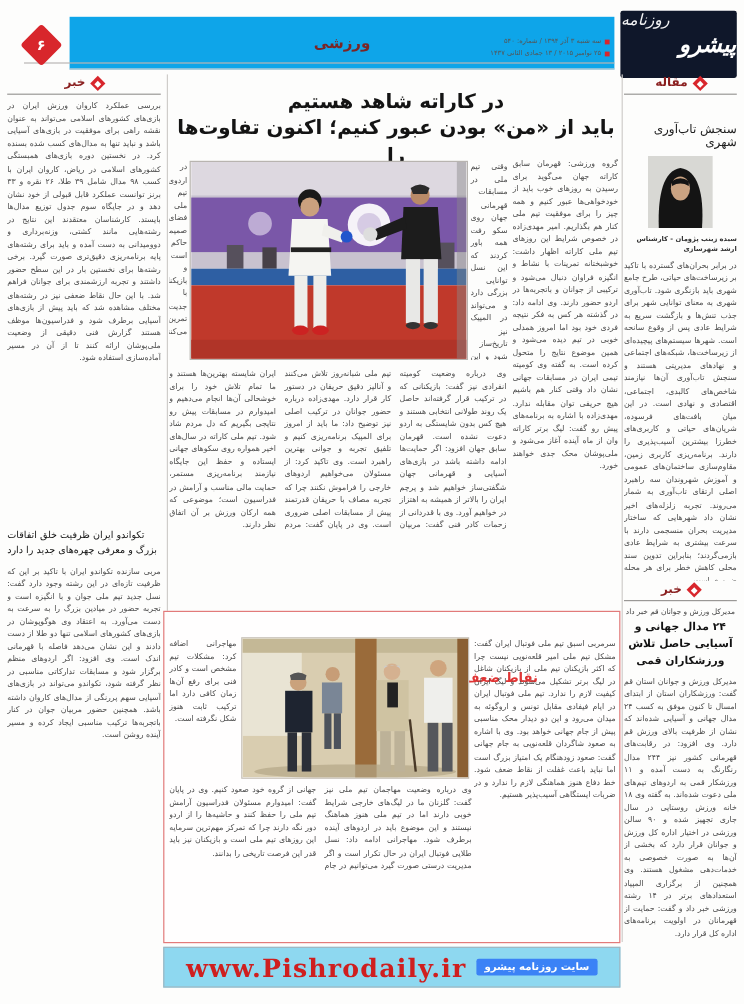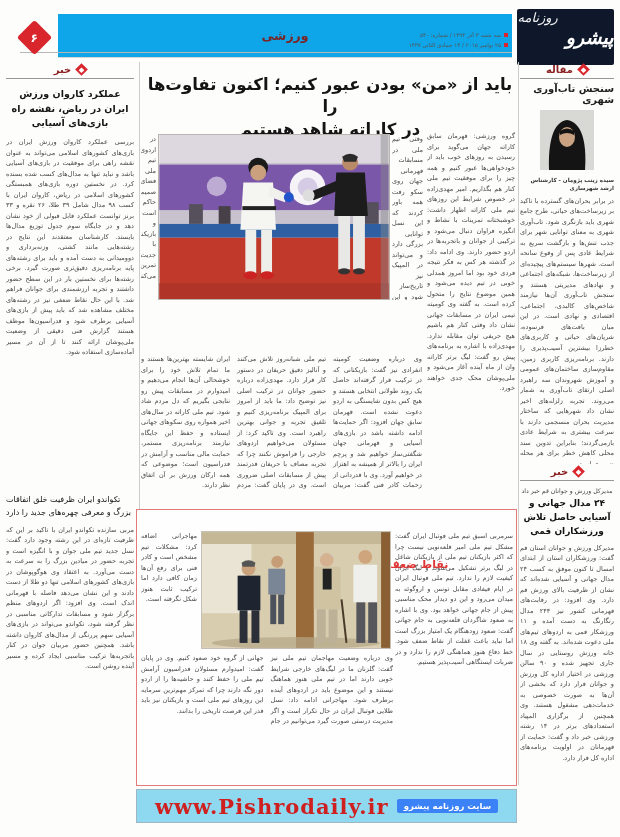--- a/index.html
+++ b/index.html
@@ -35,37 +35,37 @@
   
   .col-left  { position:absolute; top:62px; left:6px;  width:128px; height:770px; display:flex; flex-direction:column; }
   .col-right { position:absolute; top:62px; right:6px; width:94px;  height:770px; display:flex; flex-direction:column; }
   .v-divider { position:absolute; top:62px; width:1px; height:723px; background:#cfcdca; }
 
   .left-headline { font-size:9.5px; font-weight:bold; color:#161616; text-align:center; line-height:1.55; margin:4px 0 6px; }
   .left-body-1 { height:352px; }
   .left-subhead { font-size:8px; font-weight:normal; color:#111; text-align:left; line-height:1.6; margin:5px 0; }
   .left-body-2 { flex:1; }
 
-  .opinion-title { font-size:10px; font-weight:bold; color:#1d1d1d; text-align:right; margin:0 0 4px; }
+  .opinion-title { font-size:10px; font-weight:normal; color:#1d1d1d; text-align:right; margin:20px 0 4px; }
   .portrait-wrap { text-align:center; margin:1px 0 2px; }
   .byline { font-size:5.6px; font-weight:bold; color:#333; line-height:1.5; }
   .opinion-body { height:268px; margin-top:3px; }
   .qom-kicker { font-size:6.2px; color:#444; text-align:center; margin-top:2px; }
   .qom-headline { font-size:9px; font-weight:bold; color:#131313; text-align:center; line-height:1.55; margin:3px 0 4px; }
   .qom-body { flex:1; }
 
   
   .kicker { position:absolute; top:62px; right:106px; left:146px; text-align:center; font-size:8px; font-weight:bold; color:#333; }
   .main-headline { position:absolute; top:74px; right:106px; left:146px; text-align:center; font-size:16.5px;
                    font-weight:bold; color:#141414; line-height:1.35; }
   .main-col-a { position:absolute; top:131px; left:427px; width:88px; height:374px; }
   .strip-right { position:absolute; top:134px; left:392px; width:31px; height:166px; }
   .strip-left  { position:absolute; top:134px; left:141px; width:15px; height:166px; }
   .karate-photo { position:absolute; top:134px; left:158px; width:232px; height:166px; border:1px solid #b8b4b0; }
-  .main-lower { position:absolute; top:306px; left:141px; width:281px; height:199px; column-count:3; column-gap:7px;margin-top:48px; }
+  .main-lower { position:absolute; top:306px; left:141px; width:281px; height:199px; column-count:3; column-gap:7px; }
 
   
   .fb-box { position:absolute; top:509px; left:136px; width:381px; height:277px; border:1px solid #e27a7a; background:#fffefe; }
   .fb-headline { position:absolute; top:3px; left:0; right:0; text-align:center; font-size:11px; font-weight:bold; color:#e03535;margin-top:45px; }
   .fb-photo { position:absolute; top:21px; left:64px; width:190px; height:118px; border:1px solid #c5bfb6; }
   .fb-col-right { position:absolute; top:21px; left:258px; width:118px; height:250px; }
   .fb-strip-left { position:absolute; top:21px; left:4px; width:56px; height:118px; }
   .fb-lower { position:absolute; top:143px; left:4px; width:252px; height:128px; column-count:2; column-gap:7px; }
 
   
@@ -108,29 +108,28 @@
 
   <div class="v-divider" style="left:139px;"></div>
   <div class="v-divider" style="left:518px;"></div>
 
   <div class="col-left">
     <div class="sec-head">
       <span class="diamond-icon"></span>
       <span class="sec-label">خبر</span>
     </div>
     <div class="sec-rule"></div>
-    <div class="left-headline">عملکرد کاروان ورزش ایران در ریاض، نقشه راه بازی‌های آسیایی</div>
     <div class="small left-body-1">بررسی عملکرد کاروان ورزش ایران در بازی‌های کشورهای اسلامی می‌تواند به عنوان نقشه راهی برای موفقیت در بازی‌های آسیایی باشد و نباید تنها به مدال‌های کسب شده بسنده کرد. در نخستین دوره بازی‌های همبستگی کشورهای اسلامی در ریاض، کاروان ایران با کسب ۹۸ مدال شامل ۳۹ طلا، ۲۶ نقره و ۳۳ برنز توانست عملکرد قابل قبولی از خود نشان دهد و در جایگاه سوم جدول توزیع مدال‌ها بایستد. کارشناسان معتقدند این نتایج در رشته‌هایی مانند کشتی، وزنه‌برداری و دوومیدانی به دست آمده و باید برای رشته‌های پایه برنامه‌ریزی دقیق‌تری صورت گیرد. برخی رشته‌ها برای نخستین بار در این سطح حضور داشتند و تجربه ارزشمندی برای جوانان فراهم شد. با این حال نقاط ضعفی نیز در رشته‌های مختلف مشاهده شد که باید پیش از بازی‌های آسیایی برطرف شود و فدراسیون‌ها موظف هستند گزارش فنی دقیقی از وضعیت ملی‌پوشان ارائه کنند تا از آن در مسیر آماده‌سازی استفاده شود.</div>
     <div class="left-subhead">تکواندو ایران ظرفیت خلق اتفاقات بزرگ و معرفی چهره‌های جدید را دارد</div>
     <div class="small left-body-2">مربی سازنده تکواندو ایران با تاکید بر این که ظرفیت تازه‌ای در این رشته وجود دارد گفت: نسل جدید تیم ملی جوان و با انگیزه است و تجربه حضور در میادین بزرگ را به سرعت به دست می‌آورد. به اعتقاد وی هوگوپوشان در بازی‌های کشورهای اسلامی تنها دو طلا از دست دادند و این نشان می‌دهد فاصله با قهرمانی اندک است. وی افزود: اگر اردوهای منظم برگزار شود و مسابقات تدارکاتی مناسبی در نظر گرفته شود، تکواندو می‌تواند در بازی‌های آسیایی سهم پررنگی از مدال‌های کاروان داشته باشد. همچنین حضور مربیان جوان در کنار باتجربه‌ها ترکیب مناسبی ایجاد کرده و مسیر آینده روشن است.</div>
   </div>
 
   <div class="main-headline">
+    <div>در کاراته شاهد هستیم</div>
     <div>باید از «من» بودن عبور کنیم؛ اکنون تفاوت‌ها را</div>
-    <div>در کاراته شاهد هستیم</div>
   </div>
 
   <div class="small main-col-a">گروه ورزشی: قهرمان سابق کاراته جهان می‌گوید برای رسیدن به روزهای خوب باید از خودخواهی‌ها عبور کنیم و همه چیز را برای موفقیت تیم ملی کنار هم بگذاریم. امیر مهدی‌زاده در خصوص شرایط این روزهای تیم ملی کاراته اظهار داشت: خوشبختانه تمرینات با نشاط و انگیزه فراوان دنبال می‌شود و ترکیبی از جوانان و باتجربه‌ها در اردو حضور دارند. وی ادامه داد: در گذشته هر کس به فکر نتیجه فردی خود بود اما امروز همدلی خوبی در تیم دیده می‌شود و همین موضوع نتایج را متحول کرده است. به گفته وی کومیته تیمی ایران در مسابقات جهانی نشان داد وقتی کنار هم باشیم هیچ حریفی توان مقابله ندارد. مهدی‌زاده با اشاره به برنامه‌های پیش رو گفت: لیگ برتر کاراته وان از ماه آینده آغاز می‌شود و ملی‌پوشان محک جدی خواهند خورد.</div>
   <div class="small strip-right">وقتی تیم ملی در مسابقات قهرمانی جهان روی سکو رفت همه باور کردند که این نسل توانایی بزرگی دارد و می‌تواند در المپیک نیز تاریخ‌ساز شود و این مسیر ادامه دارد.</div>
   <div class="small strip-left">در اردوی تیم ملی فضای صمیمی حاکم است و بازیکنان با جدیت تمرین می‌کنند.</div>
 
   <svg class="karate-photo" viewBox="0 0 232 166" xmlns="http://www.w3.org/2000/svg">
     <rect x="0" y="0" width="232" height="28" fill="#ddd8e0"></rect>
     <rect x="0" y="28" width="232" height="62" fill="#c8c2cf"></rect>
     <rect x="0" y="30" width="232" height="46" fill="#7a57a8"></rect>

